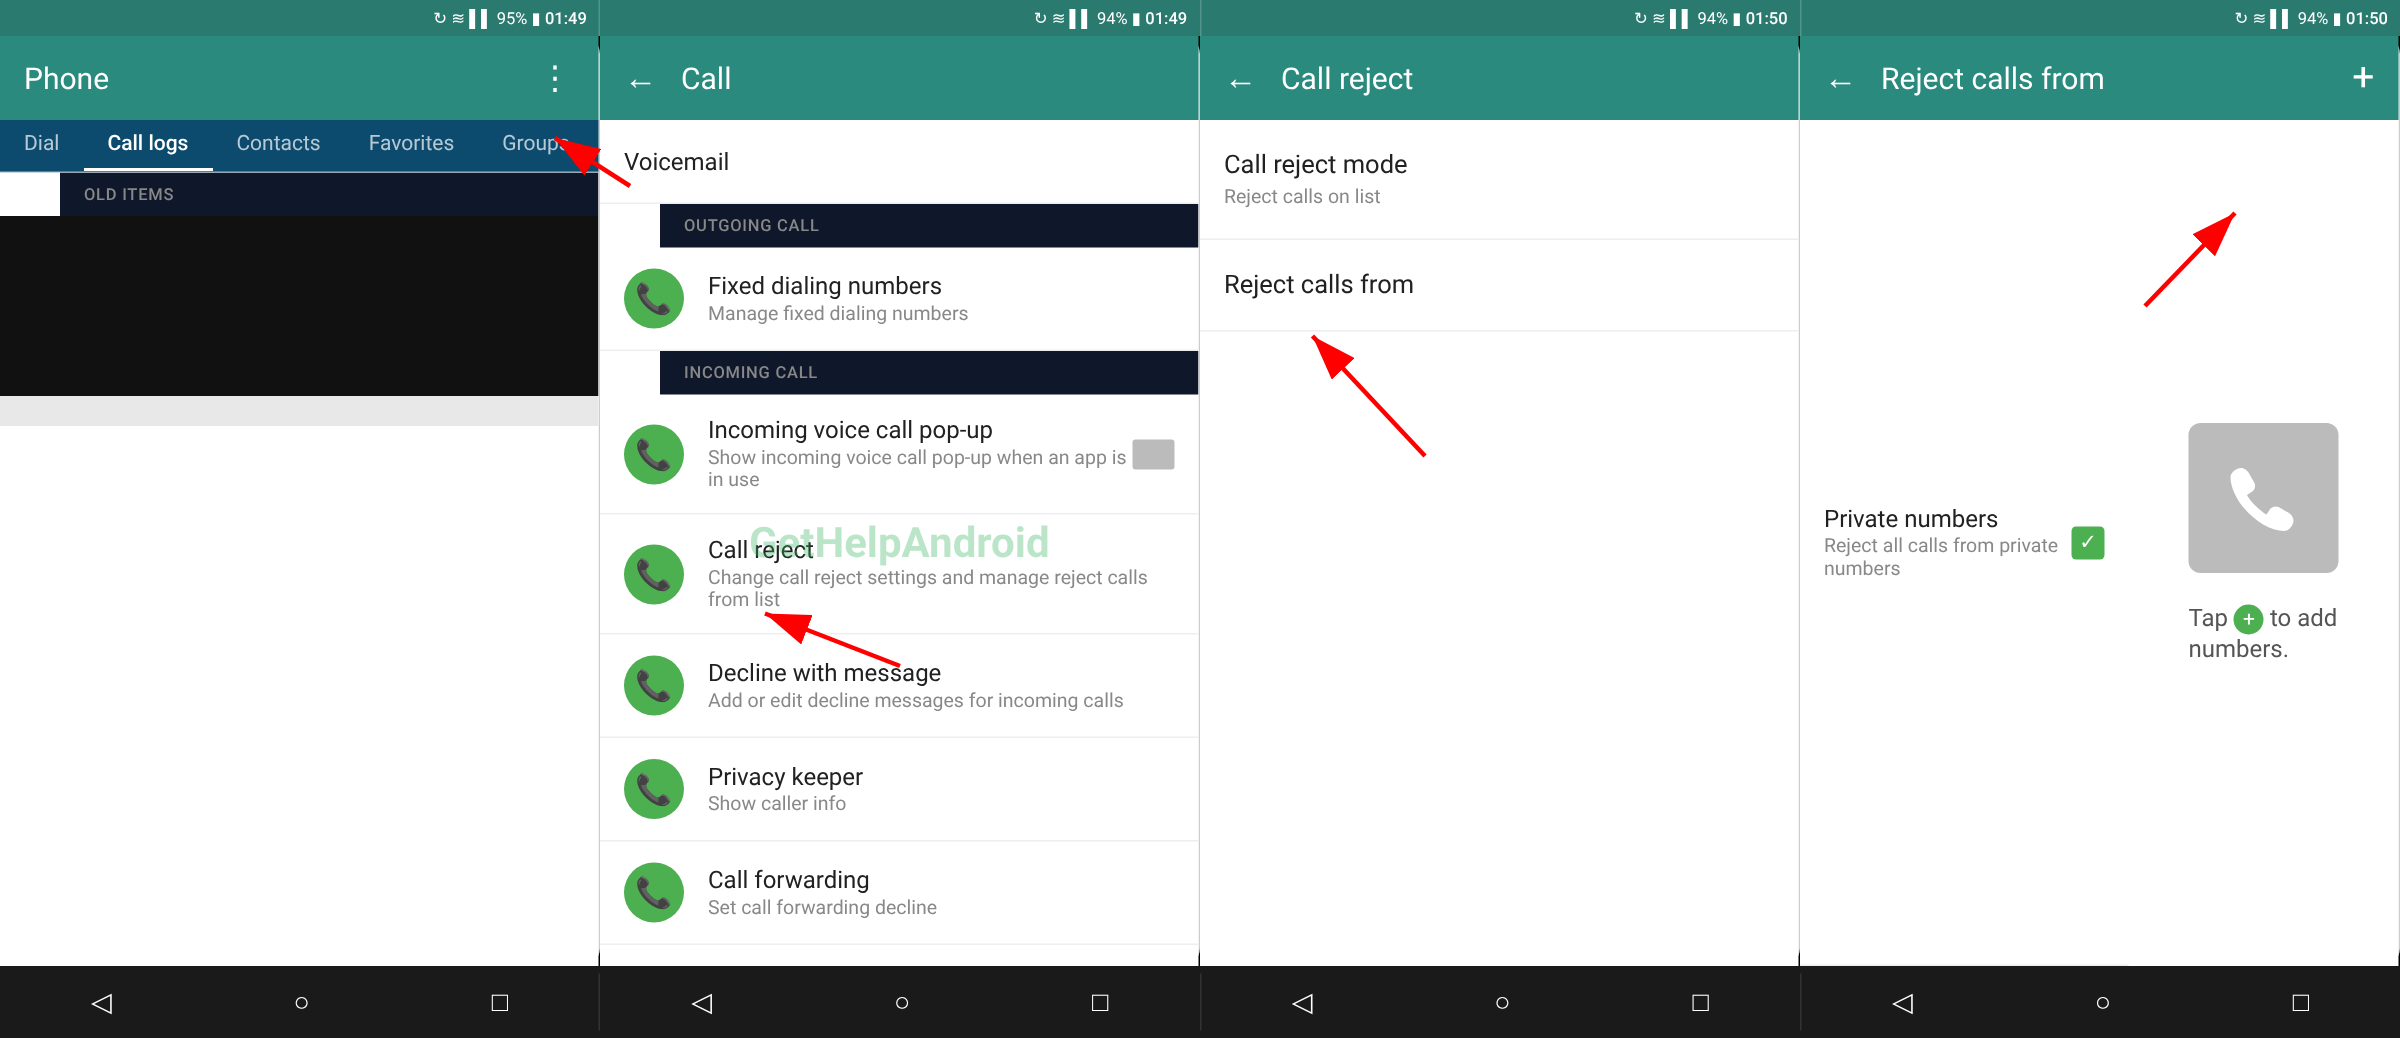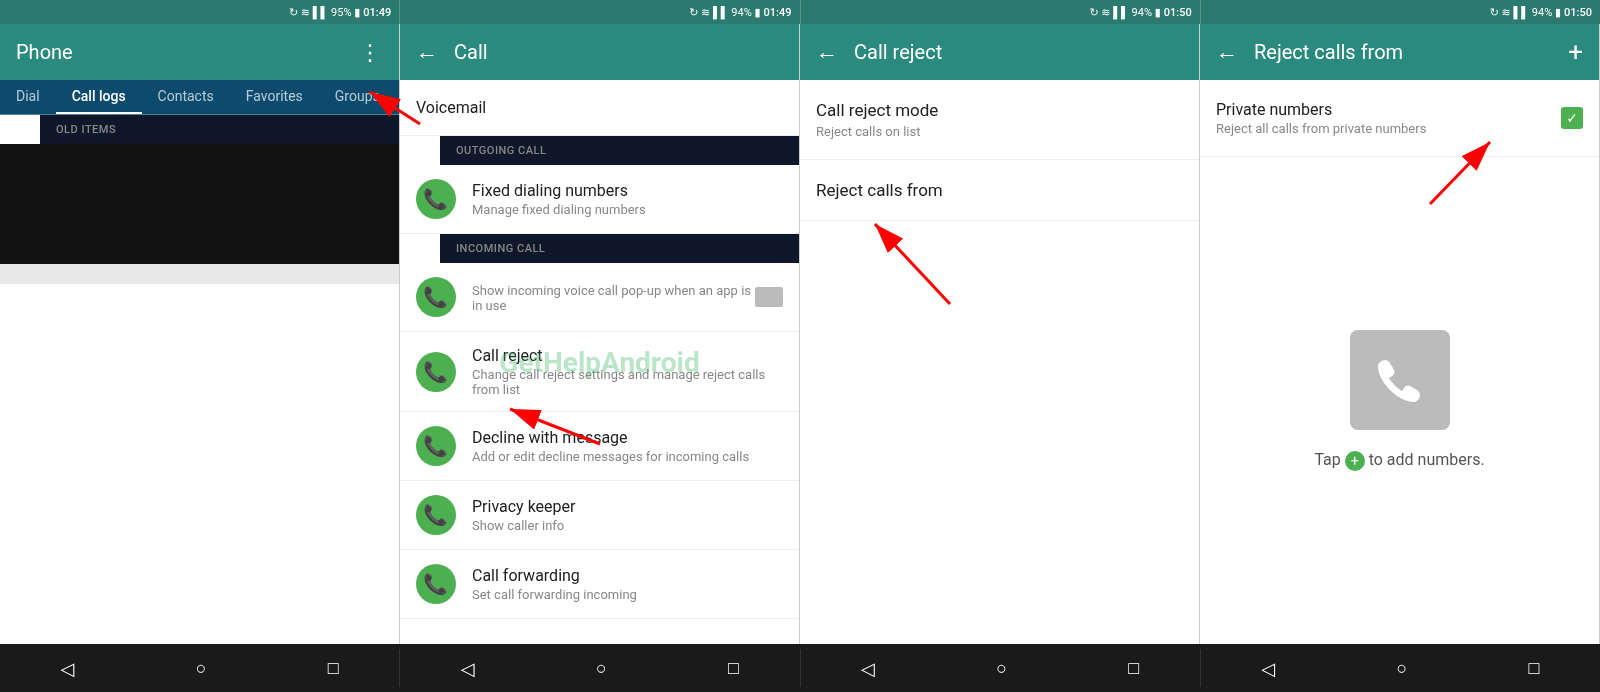--- a/index.html
+++ b/index.html
@@ -4,21 +4,21 @@
   <style>
     * { margin: 0; padding: 0; box-sizing: border-box; }
     body { width: 1600px; height: 692px; overflow: hidden; font-family: 'Roboto', Arial, sans-serif; display: flex; flex-direction: column; background: #000; }
 
     .status-bars { display: flex; height: 24px; background: #2a7a6f; }
     .status-bar { flex: 1; display: flex; align-items: center; justify-content: flex-end; padding: 0 8px; font-size: 11px; color: white; gap: 3px; border-right: 1px solid rgba(255,255,255,0.2); }
     .status-bar:last-child { border-right: none; }
     .status-bar .time { font-weight: 500; }
 
     
-    .panel { flex: 1; display: flex; flex-direction: column; border-right: 1px solid #ccc; }
+    .panel { flex: 1; display: flex; flex-direction: column; border-right: 1px solid #ccc; border-radius: 12px; }
     .panel:last-child { border-right: none; }
 
     .toolbar { height: 56px; background: #2a8a7e; display: flex; align-items: center; padding: 0 16px; color: white; }
     .toolbar-title { font-size: 20px; font-weight: 400; flex: 1; }
     .toolbar-back { font-size: 22px; margin-right: 16px; cursor: pointer; }
     .toolbar-more { font-size: 22px; cursor: pointer; letter-spacing: 2px; }
     .toolbar-add { font-size: 26px; cursor: pointer; margin-left: auto; }
 
     .tabs { display: flex; background: #0c4a6e; border-bottom: 1px solid rgba(255,255,255,0.3); }
     .tab { padding: 8px 16px; color: rgba(255,255,255,0.7); font-size: 14px; cursor: pointer; border-bottom: 2px solid transparent; }
@@ -138,20 +138,21 @@
           </div>
         </div>
 
         <div class="section-header">INCOMING CALL</div>
 
         <div class="list-item">
           <div class="list-item-icon">
             <span class="phone-icon">📞</span>
           </div>
           <div class="list-item-text">
+            <div class="list-item-title">Incoming voice call pop-up</div>
             <div class="list-item-subtitle">Show incoming voice call pop-up when an app is in use</div>
           </div>
           <div class="toggle-box"></div>
         </div>
 
         <div class="list-item">
           <div class="list-item-icon">
             <span class="phone-icon">📞</span>
           </div>
           <div class="list-item-text">
@@ -179,21 +180,21 @@
             <div class="list-item-subtitle">Show caller info</div>
           </div>
         </div>
 
         <div class="list-item">
           <div class="list-item-icon">
             <span class="phone-icon">📞</span>
           </div>
           <div class="list-item-text">
             <div class="list-item-title">Call forwarding</div>
-            <div class="list-item-subtitle">Set call forwarding incoming</div>
+            <div class="list-item-subtitle">Set call forwarding decline</div>
           </div>
         </div>
       </div>
     </div>
 
     <div class="panel" style="width:390px; flex-shrink:0; display:flex; flex-direction:column; background:white; border-right:1px solid #ccc;">
       <div class="toolbar">
         <span class="toolbar-back">←</span>
         <span class="toolbar-title">Call reject</span>
       </div>
@@ -209,21 +210,21 @@
         </div>
       </div>
     </div>
 
     <div class="panel" style="flex:1; display:flex; flex-direction:column; background:white;">
       <div class="toolbar">
         <span class="toolbar-back">←</span>
         <span class="toolbar-title">Reject calls from</span>
         <span class="toolbar-add">+</span>
       </div>
-      <div class="content" style="display:flex; flex-direction:column;">
+      <div class="content" style="display:flex; flex-direction:row;">
 
         <div class="reject-item">
           <div class="reject-item-text">
             <div class="list-item-title">Private numbers</div>
             <div class="list-item-subtitle">Reject all calls from private numbers</div>
           </div>
           <div class="checkbox">
             <span class="checkbox-check">✓</span>
           </div>
         </div>

